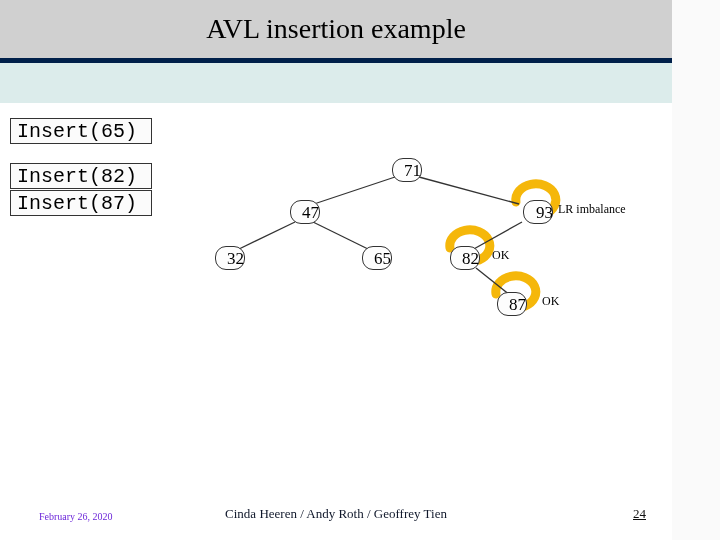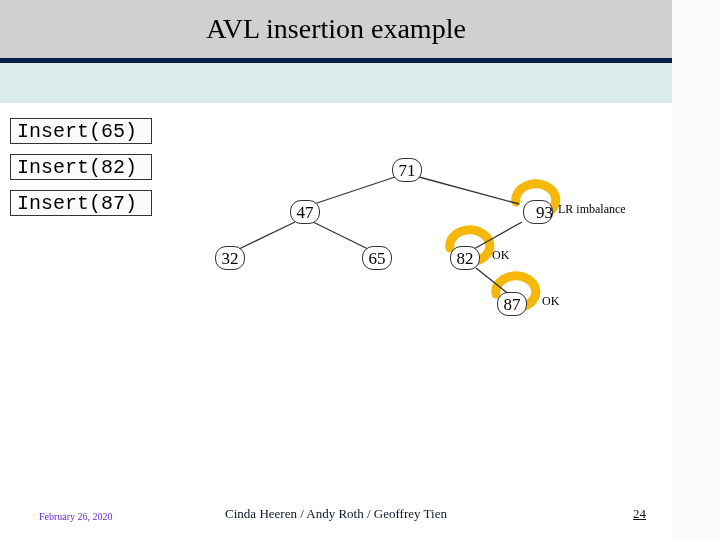--- a/index.html
+++ b/index.html
@@ -53,21 +53,21 @@
     font-family: "Courier New", Courier, monospace;
     font-size: 20px;
     color: #000;
     box-sizing: border-box;
   }
   .node {
     position: absolute;
     width: 30px;
     height: 24px;
     line-height: 24px;
-    text-align: center;
+    text-align: right;
     border: 1px solid #333;
     border-radius: 11px;
     background: #fdfdfd;
     font-size: 17px;
     font-family: "Times New Roman", serif;
     box-sizing: border-box;
   }
   .note {
     position: absolute;
     font-size: 12px;
@@ -111,21 +111,21 @@
 
   <div class="title-band">
     <span>AVL insertion example</span>
   </div>
   <div class="darkline"></div>
   <div class="paleband"></div>
 
   <div class="insert-box" style="top:118px;">
     <span>Insert(65)</span>
   </div>
-  <div class="insert-box" style="top:154px;">
+  <div class="insert-box" style="top:163px;">
     <span>Insert(82)</span>
   </div>
   <div class="insert-box" style="top:190px;">
     <span>Insert(87)</span>
   </div>
 
   <svg class="edges">
     <path d="M 516 202 A 20 16 0 1 1 545 214" fill="none" stroke="#f5b70a" stroke-width="9" stroke-linecap="round"></path>
     <path d="M 450 248 A 20 16 0 1 1 479 260" fill="none" stroke="#f5b70a" stroke-width="9" stroke-linecap="round"></path>
     <path d="M 496 294 A 20 16 0 1 1 525 306" fill="none" stroke="#f5b70a" stroke-width="9" stroke-linecap="round"></path>

